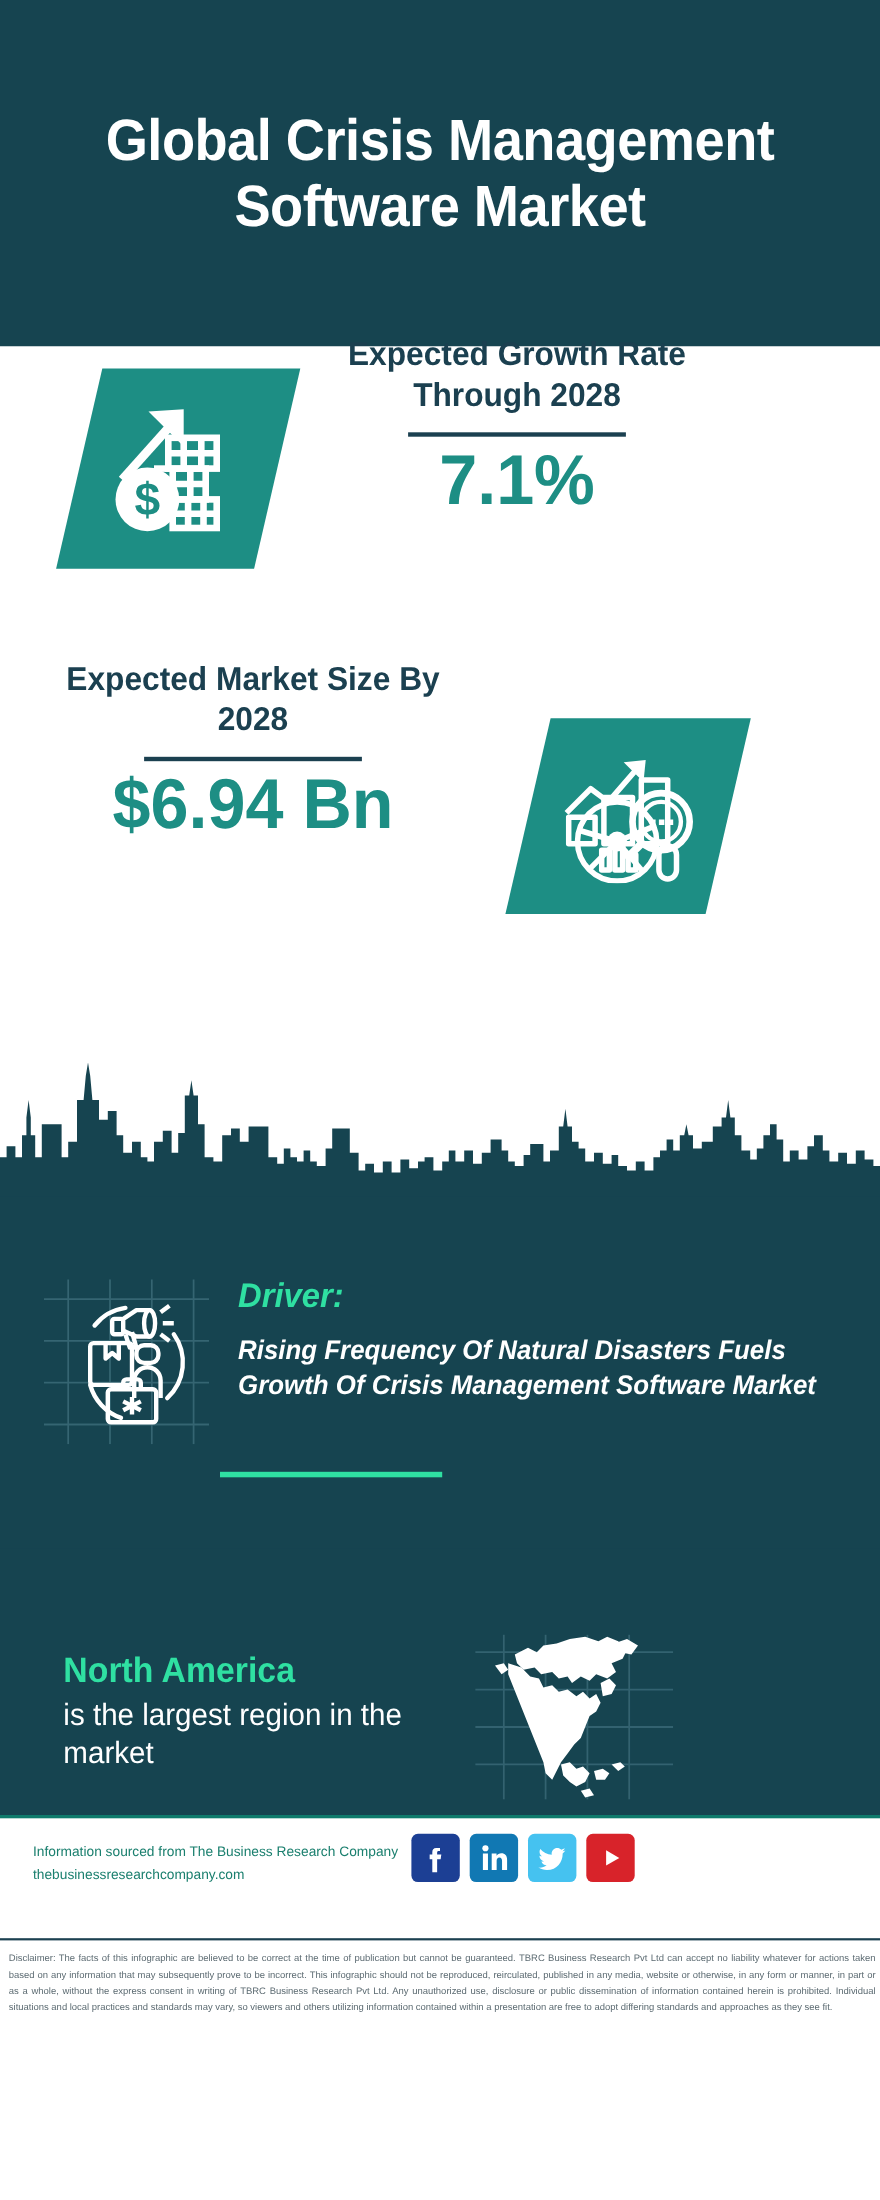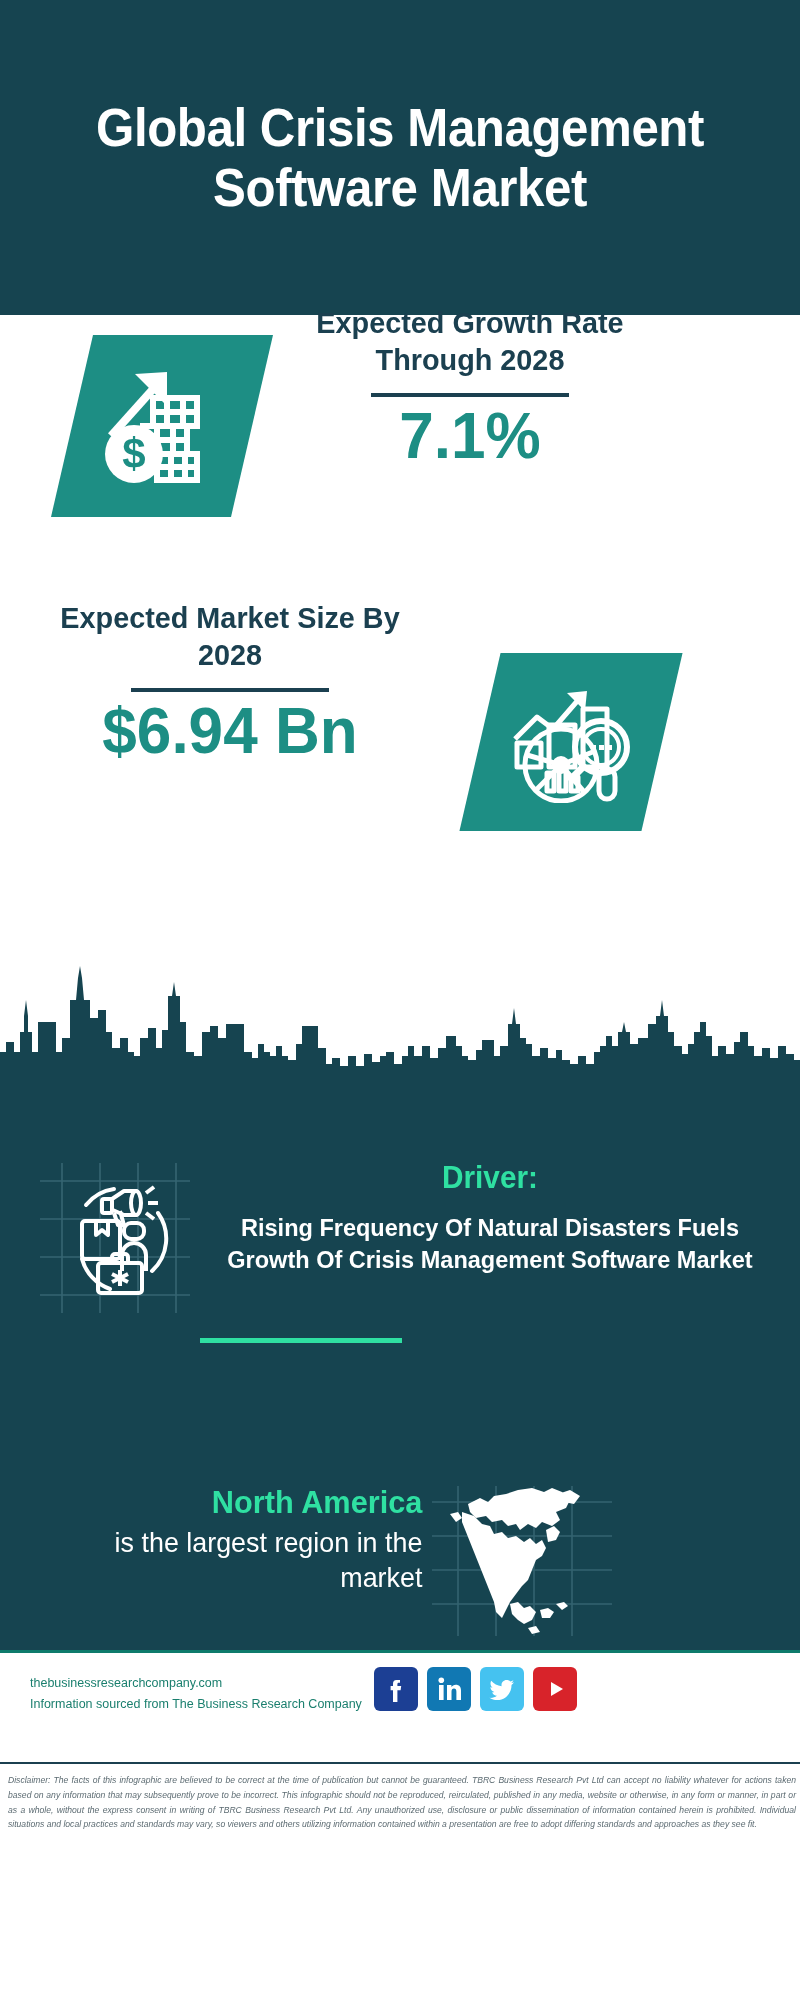--- a/index.html
+++ b/index.html
@@ -119,21 +119,20 @@
   .s-fb { background:#1c3f94; }
   .s-li { background:#1178b3; }
   .s-tw { background:#45c2f0; }
   .s-yt { background:#d8232a; }
   .disclaimer {
     padding:9px 4px 0 8px;
     color:#5c6b72;
     font-size:8.6px;
     line-height:1.72;
     text-align:justify;
-    font-style:italic;
   }
 </style>
 </head>
 <body>
 
 <div class="page">
 
   <div class="header">
     <div class="header-title">Global Crisis Management Software Market</div>
   </div>
@@ -262,30 +261,30 @@
         <g fill="none" stroke="#ffffff" stroke-width="4" stroke-linejoin="round">
           <rect x="58" y="100" width="44" height="30" rx="3"></rect>
           <path d="M72,100 L72,94 A3,3 0 0 1 75,91 L85,91 A3,3 0 0 1 88,94 L88,100"></path>
           <line x1="80" y1="107" x2="80" y2="123"></line>
           <line x1="72" y1="111" x2="88" y2="119"></line>
           <line x1="72" y1="119" x2="88" y2="111"></line>
         </g>
       </svg>
     </div>
 
-    <div style="position:absolute; left:205px; top:72px; width:570px; text-align:center;">
+    <div style="position:absolute; left:205px; top:72px; width:570px; text-align:left;font-style:italic;">
       <div class="driver-heading">Driver:</div>
       <div class="driver-body">Rising Frequency Of Natural Disasters Fuels Growth Of Crisis Management Software Market</div>
     </div>
 
     <div style="position:absolute; left:200px; top:250px; width:202px; height:5px; background:#2fe0a2;"></div>
   </div>
 
   <div style="position:absolute; left:0; top:1408px; width:800px; height:242px; background:#164450;">
-    <div style="position:absolute; left:50px; top:76px; width:380px; text-align:right;">
+    <div style="position:absolute; left:50px; top:92px; width:380px; text-align:left;">
       <div class="region-name">North America</div>
       <div class="region-sub">is the largest region in the market</div>
     </div>
     <div style="position:absolute; left:432px; top:78px; width:180px; height:150px;">
       <svg width="180" height="150" viewBox="0 0 180 150">
         <g stroke="#3b6b78" stroke-width="1.6" opacity="0.8">
           <line x1="26" y1="0" x2="26" y2="150"></line>
           <line x1="64" y1="0" x2="64" y2="150"></line>
           <line x1="102" y1="0" x2="102" y2="150"></line>
           <line x1="140" y1="0" x2="140" y2="150"></line>
@@ -304,22 +303,22 @@
           <path d="M96,142 L104,140 L108,146 L100,148 Z"></path>
           <path d="M18,28 L26,26 L30,32 L24,36 Z"></path>
           <path d="M126,8 L138,4 L148,10 L142,18 L132,16 Z"></path>
         </g>
       </svg>
     </div>
   </div>
 
   <div style="position:absolute; left:0; top:1650px; width:800px; height:110px; background:#ffffff; border-top:3px solid #0f7b6c;">
     <div class="source-text">
+      <div>Information sourced from The Business Research Company</div>
       <div>thebusinessresearchcompany.com</div>
-      <div>Information sourced from The Business Research Company</div>
     </div>
     <div class="social-row">
       <div class="social s-fb">
         <svg width="30" height="30" viewBox="0 0 30 30">
             <path fill="#ffffff" d="M19,6 h-3.4 C13,6 12,7.6 12,10 v2 H9.6 v4.2 H12 V28 h4.4 V16.2 h3.2 L20.2,12 h-3.8 v-1.8 c0,-1 0.3,-1.5 1.5,-1.5 H19 Z"></path>
           </svg>
       </div>
       <div class="social s-li">
         <svg width="30" height="30" viewBox="0 0 30 30">
             <g fill="#ffffff">

